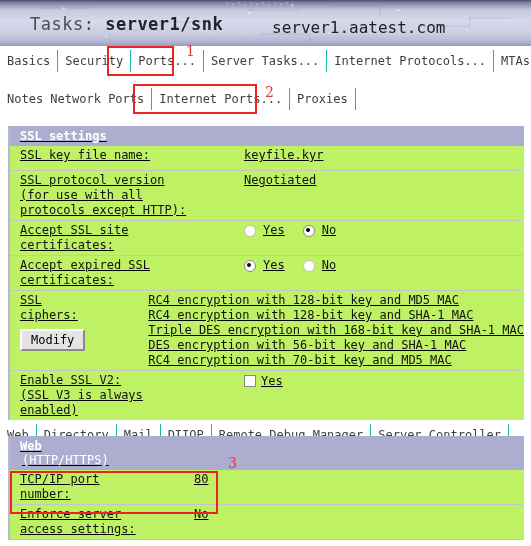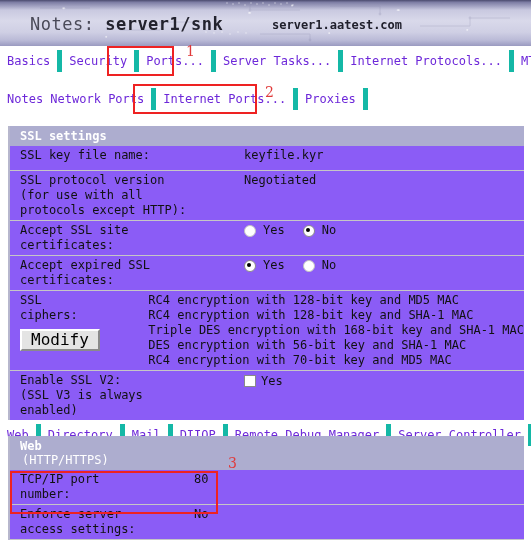--- a/index.html
+++ b/index.html
@@ -36,50 +36,51 @@
     opacity: .28;
   }
   .banner-title {
     position: absolute; left: 30px; top: 14px;
     font-size: 17px; color: #4a4a58; letter-spacing: .5px;
     white-space: nowrap;
   }
   .banner-title b { color: #23232e; font-weight: bold; text-align: center; }
   .banner-host {
     position: absolute; left: 272px; top: 18px;
-    font-size: 12px; font-weight: bold; color: #20202c;
+    font-size: 16px; font-weight: normal; color: #20202c;
     white-space: nowrap;
   }
 
   
   .tabrow {
     position: absolute; left: 0;
     width: 531px; height: 24px;
     background: #ffffff;
     white-space: nowrap;
     font-size: 12px;
     color: #000000;
   }
   .tabrow.row1 { top: 50px; }
   .tabrow.row2 { top: 88px; }
   .tab {
     display: inline-block;
     padding: 3px 7px 3px 7px;
-    border-right: 5px solid #14b8a6;
+    border-right: 1px solid #14b8a6;
     line-height: 16px;
-    color: #6d28d9;
+    color: #404040;
   }
 
   
   .panel {
     position: absolute;
     left: 8px; width: 516px;
     border-left: 2px solid #b7b7cd;
     box-sizing: border-box;
-    background: #8b5cf6;
+    background: #bef264;
+    text-decoration: underline;
   }
   .sec-header {
     background: #adadcf;
     color: #ffffff;
     font-weight: bold;
     font-size: 12px;
     padding: 3px 0 3px 10px;
     line-height: 14px;
   }
   .sec-header .sub {
@@ -138,21 +139,21 @@
     background: #fff;
     position: relative;
     top: 2px;
     margin-right: 5px;
   }
 
   
   .btn {
     display: inline-block;
     font-family: "DejaVu Sans Mono", "Liberation Mono", monospace;
-    font-size: 16px;
+    font-size: 12px;
     padding: 2px 9px;
     background: #e4e4e4;
     border-top: 2px solid #ffffff;
     border-left: 2px solid #ffffff;
     border-right: 2px solid #8a8a8a;
     border-bottom: 2px solid #8a8a8a;
     color: #000;
     line-height: 14px;
     cursor: default;
   }
@@ -209,21 +210,21 @@
           <rect x="292" y="4" width="2" height="2"></rect>
         <rect x="205" y="31" width="2" height="2"></rect>
           <rect x="213" y="32" width="2" height="2"></rect>
         <rect x="221" y="31" width="2" height="2"></rect>
           <rect x="229" y="33" width="2" height="2"></rect>
         <rect x="237" y="31" width="2" height="2"></rect>
           <rect x="245" y="32" width="2" height="2"></rect>
       </g>
     </svg>
     <div class="banner-title">
-      <span>Notes:</span>
+      <span>Tasks:</span>
       <b>server1/snk</b>
     </div>
     <div class="banner-host">server1.aatest.com</div>
   </div>
 
   <div class="tabrow row1">
     <span class="tab">Basics</span><span class="tab">Security</span><span class="tab">Ports...</span><span class="tab">Server Tasks...</span><span class="tab">Internet Protocols...</span><span class="tab">MTAs...</span>
   </div>
 
   <div class="tabrow row2">

